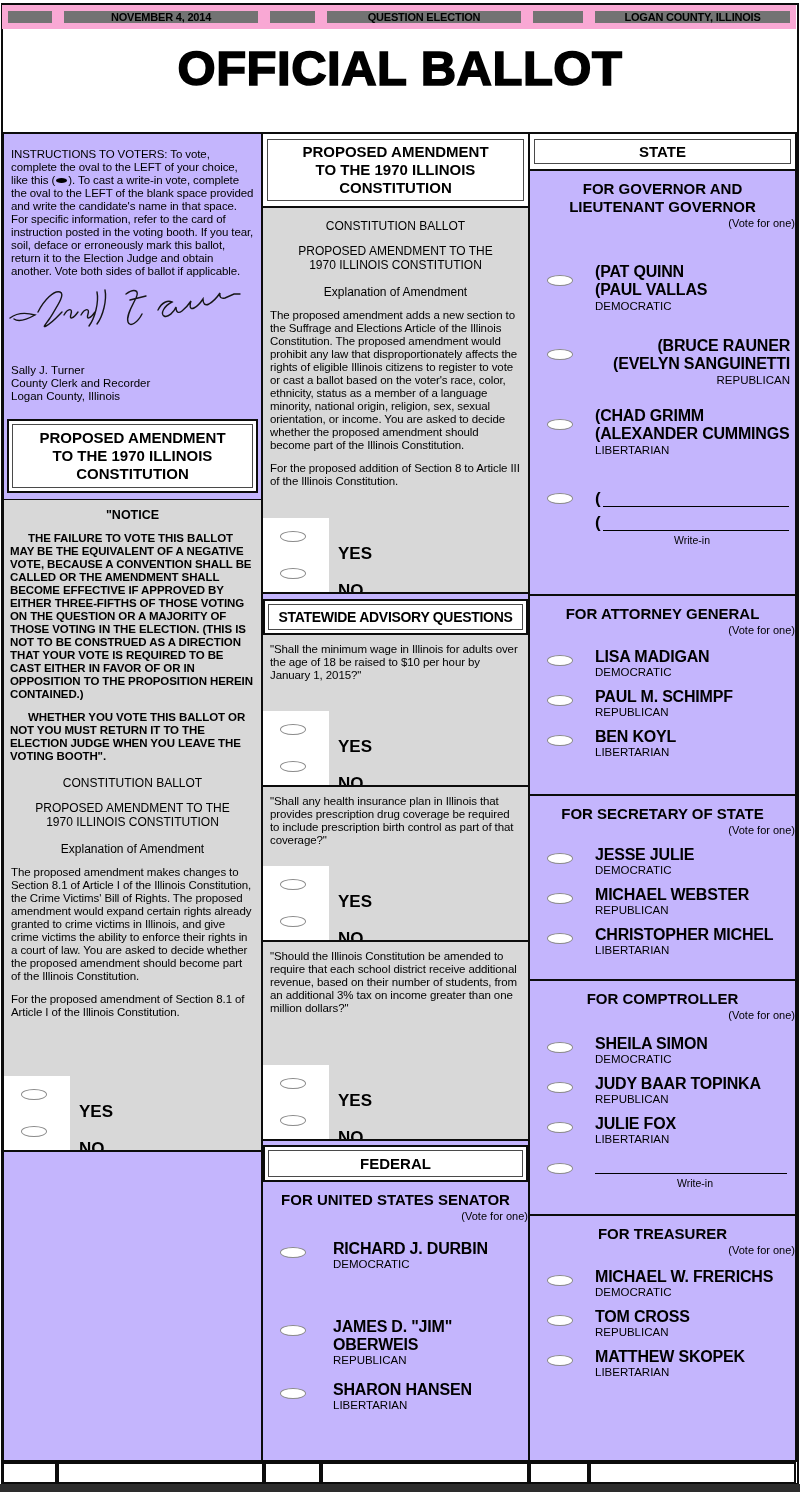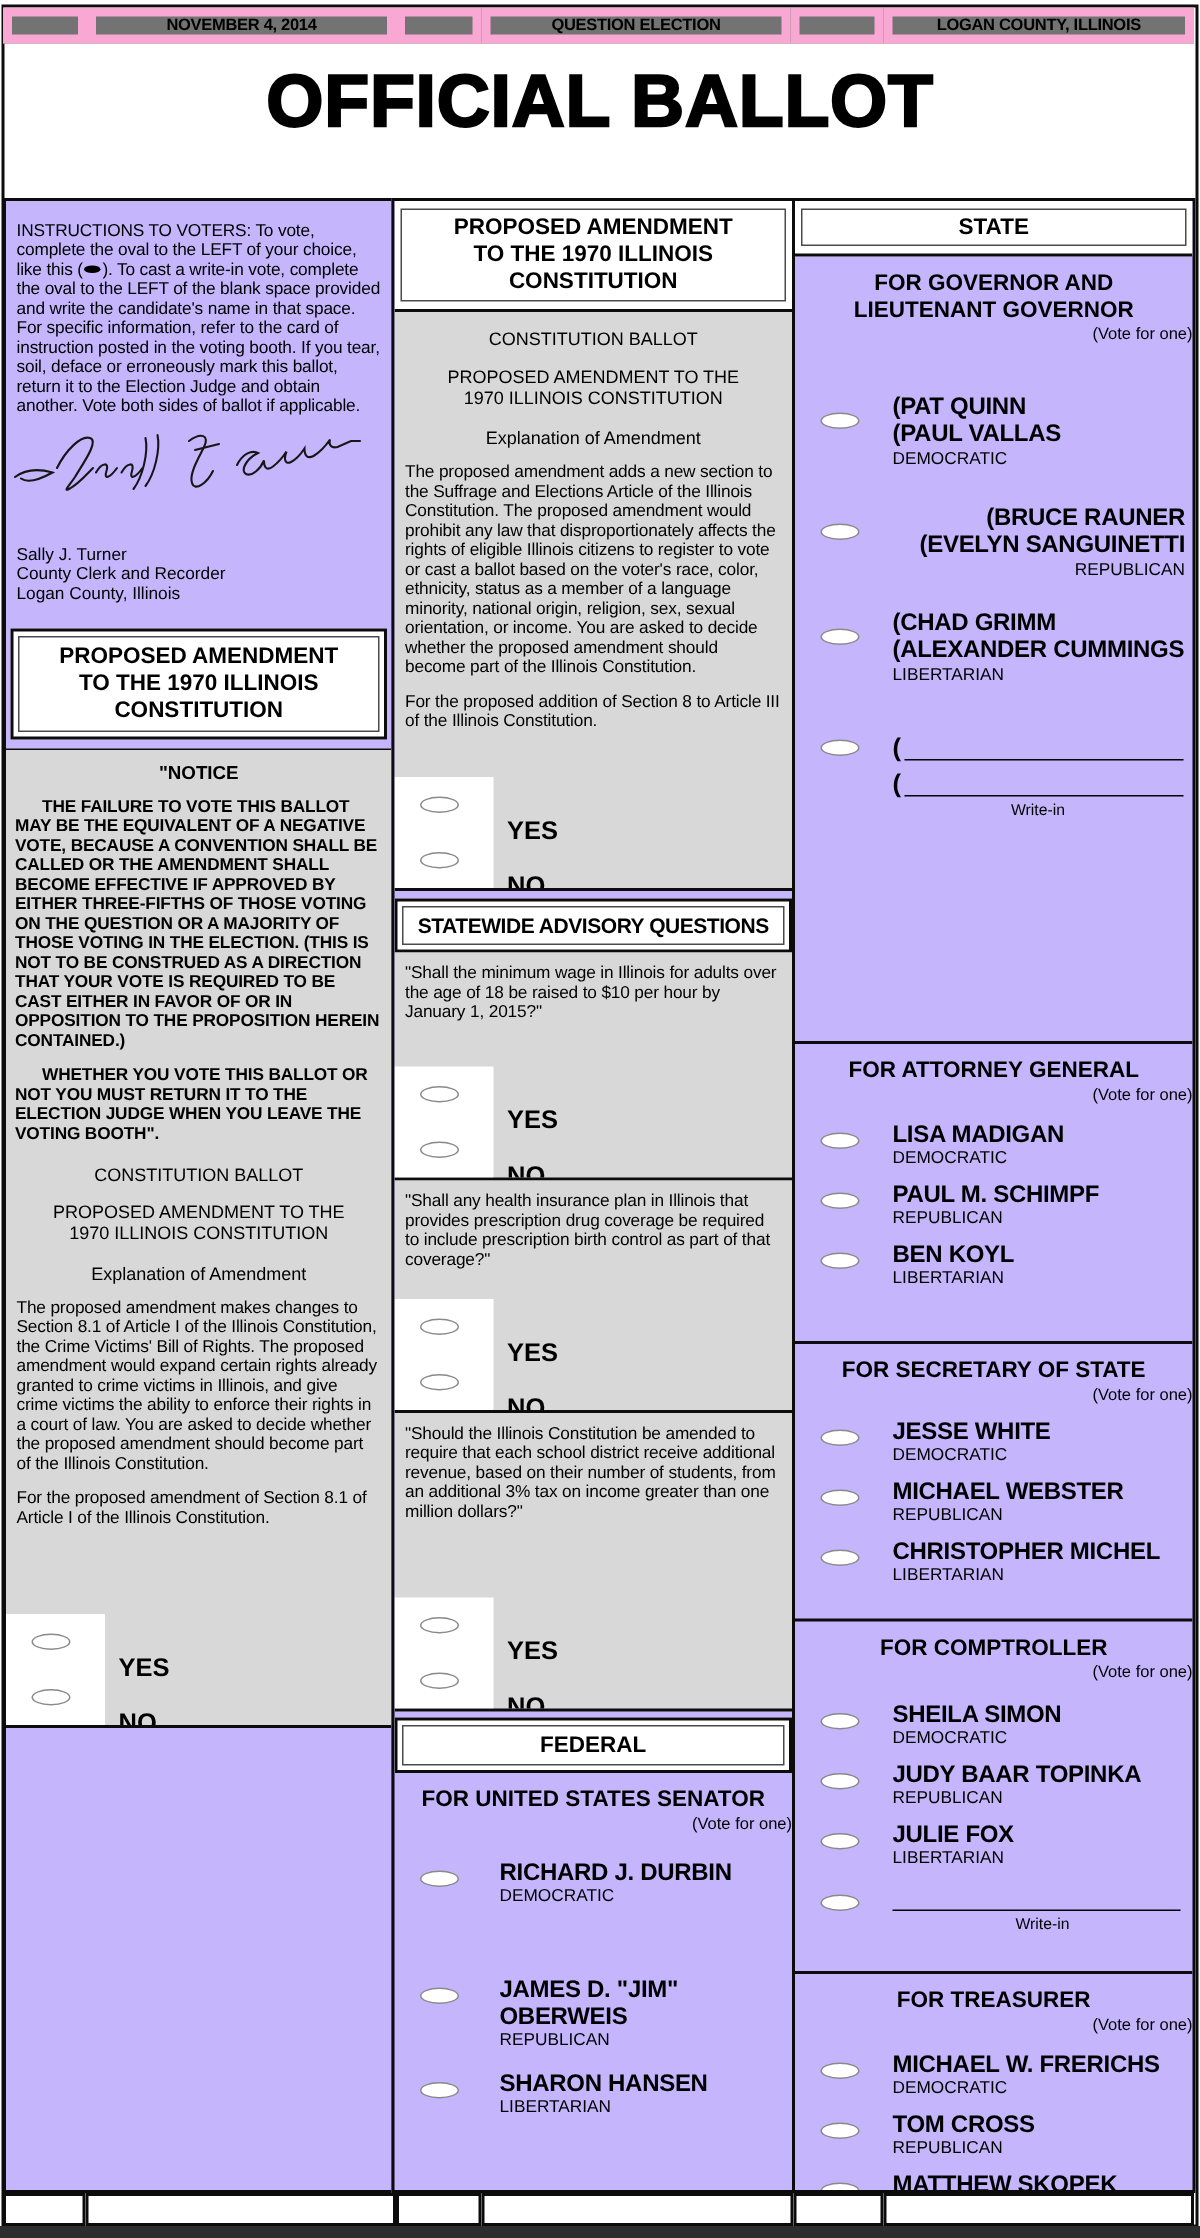--- a/index.html
+++ b/index.html
@@ -254,21 +254,21 @@
         </div>
       </div>
     </div>
   </div>
 
   <div class="col col-right">
     <div class="colhead">
       <div class="inner sec-head-text">STATE</div>
     </div>
 
-    <div class="race first" style="height:523px;">
+    <div class="race first" style="height:423px;">
       <div class="rtitle">
         <span style="display:block">FOR GOVERNOR AND</span>
         <span style="display:block">LIEUTENANT GOVERNOR</span>
       </div>
       <div class="vfo">(Vote for one)</div>
 
       <div class="cand" style="margin-top:34px;">
         <span class="oval" style="top:12px;"></span>
         <div class="ctext">
           <div class="cname">(PAT QUINN</div>
@@ -334,21 +334,21 @@
         </div>
       </div>
     </div>
 
     <div class="race" style="height:183px;">
       <div class="rtitle">FOR SECRETARY OF STATE</div>
       <div class="vfo">(Vote for one)</div>
       <div class="cand" style="margin-top:10px;">
         <span class="oval"></span>
         <div class="ctext">
-          <div class="cname">JESSE WHITE</div>
+          <div class="cname">JESSE JULIE</div>
           <div class="cparty">DEMOCRATIC</div>
         </div>
       </div>
       <div class="cand">
         <span class="oval"></span>
         <div class="ctext">
           <div class="cname">MICHAEL WEBSTER</div>
           <div class="cparty">REPUBLICAN</div>
         </div>
       </div>

